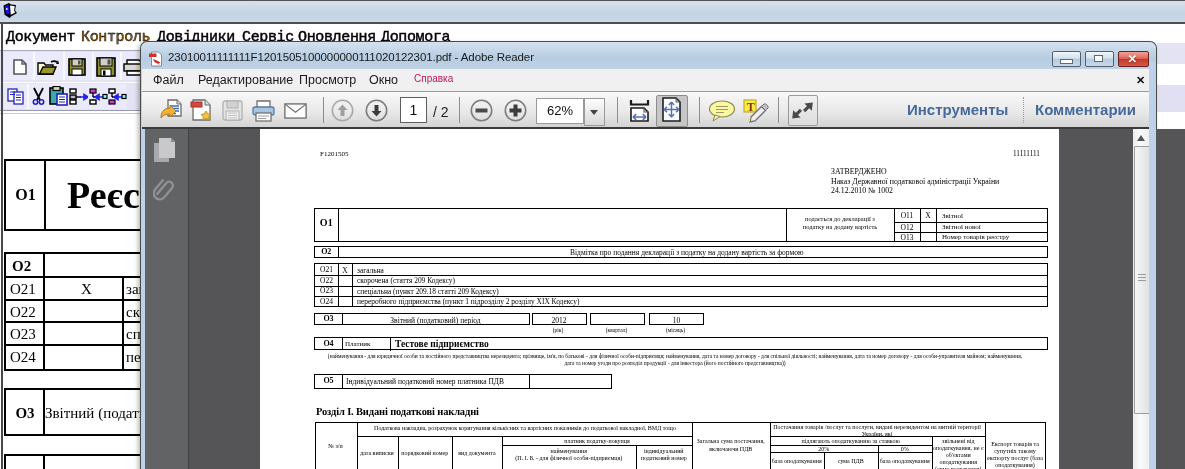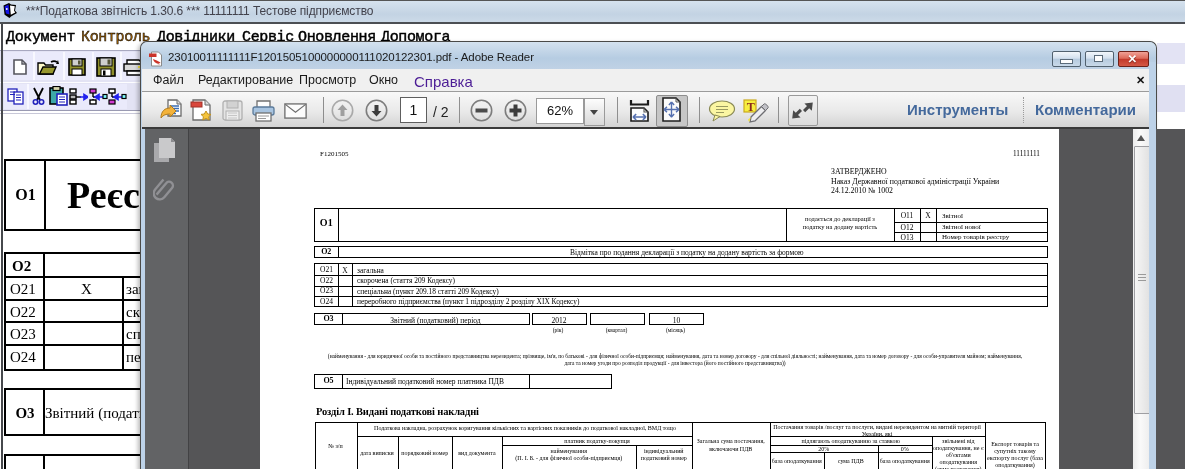--- a/index.html
+++ b/index.html
@@ -16,21 +16,20 @@
 <div class="a" id="bgapp" style="left:0;top:0;width:1185px;height:469px;background:#fff;">
 
   <div class="a" style="left:0;top:0;width:1185px;height:22px;background:linear-gradient(#d6e2ee,#c3d3e3 60%,#cddbe9);border-top:1px solid #555;"></div>
 
   <svg class="a" style="left:2px;top:2px;" width="17" height="17" viewBox="0 0 17 17">
     <polygon points="1.5,3.5 7,1 9,2.5 14,3 13,8.5 15,11 9,14.5 7.5,16 3,13 2.5,12.5" fill="#000"></polygon>
     <polygon points="2.5,4.5 6.5,2.5 7.5,12.5 4,11.5" fill="#1414e6"></polygon>
     <polygon points="8,3.5 12.8,4.2 12,8.5 13.2,10.5 8.8,12.8" fill="#fff"></polygon>
     <circle cx="4.8" cy="7" r="0.9" fill="#fff"></circle>
   </svg>
-  <div class="a" style="left:26px;top:4px;font-size:12px;letter-spacing:-0.1px;color:#42424c;">***Податкова звітність 1.30.6 *** 11111111 Тестове підприємство</div>
 
   <div class="a" style="left:0;top:22px;width:1185px;height:2px;background:#4c4f54;"></div>
 
   <div class="a mono" style="left:6px;top:29px;font-size:15px;color:#000;letter-spacing:-0.35px;-webkit-text-stroke:0.45px #000;">Документ</div>
     <div class="a mono" style="left:81px;top:29px;font-size:15px;color:#a16207;letter-spacing:-0.35px;-webkit-text-stroke:0.45px #000;">Контроль</div>
     <div class="a mono" style="left:157px;top:29px;font-size:15px;color:#000;letter-spacing:-0.35px;-webkit-text-stroke:0.45px #000;">Довідники</div>
     <div class="a mono" style="left:242px;top:29px;font-size:15px;color:#000;letter-spacing:-0.35px;-webkit-text-stroke:0.45px #000;">Сервіс</div>
     <div class="a mono" style="left:298px;top:29px;font-size:15px;color:#000;letter-spacing:-0.35px;-webkit-text-stroke:0.45px #000;">Оновлення</div>
     <div class="a mono" style="left:381px;top:29px;font-size:15px;color:#000;letter-spacing:-0.35px;-webkit-text-stroke:0.45px #000;">Допомога</div>
 
@@ -218,21 +217,21 @@
     <div class="a" style="left:977px;top:9px;width:29px;height:14px;border:1px solid #6e2119;border-radius:2px;background:linear-gradient(#f0a196,#dd6a5a 45%,#c23a2c 52%,#d55845);">
       <div class="a" style="left:8.5px;top:0px;font-size:11.5px;font-weight:bold;color:#fff;text-shadow:0 1px 1px #7a2015;">✕</div>
     </div>
   </div>
 
   <div class="a" style="left:1px;top:27px;width:1013px;height:22px;background:#f0f0f0;">
     <div class="a" style="left:11px;top:4px;font-size:12.5px;color:#1a1a1a;">Файл</div>
     <div class="a" style="left:56px;top:4px;font-size:12.5px;color:#1a1a1a;">Редактирование</div>
     <div class="a" style="left:157px;top:4px;font-size:12.5px;color:#1a1a1a;">Просмотр</div>
     <div class="a" style="left:227px;top:4px;font-size:12.5px;color:#1a1a1a;">Окно</div>
-    <div class="a" style="left:272px;top:4px;font-size:15px;color:#4c1d95;">Справка</div>
+    <div class="a" style="left:272px;top:4px;font-size:10px;color:#be185d;">Справка</div>
     <div class="a" style="left:994px;top:5px;font-size:11px;font-weight:bold;color:#111;">✕</div>
   </div>
 
   <div class="a" id="tbar" style="left:1px;top:49px;width:1013px;height:36px;background:linear-gradient(#f8f8f8,#e9e9e9 55%,#d2d2d2);border-top:1px solid #9b9b9b;">
 
     <svg class="a" style="left:17px;top:6px;" width="25" height="25" viewBox="0 0 25 25">
       <path d="M9 2 h9 l4 4 v12 h-13 z" fill="#fff" stroke="#6b6b6b" stroke-width="1.3"></path>
       <path d="M18 2 v4 h4" fill="#dcdcdc" stroke="#6b6b6b" stroke-width="1"></path>
       <path d="M11 8 h9 M11 10.5 h9 M11 13 h9 M11 15.5 h6" stroke="#3d6fb5" stroke-width="1.4"></path>
       <path d="M2 20 c0 -7 4 -10 9 -10 l0 -3 6 6 -6 6 0 -3 c-4 0 -7 1 -9 4z" fill="#f3b23a" stroke="#b07c1e" stroke-width="1"></path>
@@ -407,20 +406,27 @@
         <div class="a ser" style="left:0;top:2px;width:53px;text-align:center;font-size:7.5px;">2012</div>
       </div>
       <div class="a" style="left:330px;top:183.5px;width:53px;height:10.5px;border:1px solid #000;"></div>
       <div class="a" style="left:389px;top:183.5px;width:53px;height:10.5px;border:1px solid #000;">
         <div class="a ser" style="left:0;top:2px;width:53px;text-align:center;font-size:7.5px;">10</div>
       </div>
       <div class="a ser" style="left:271.5px;top:198px;width:53px;text-align:center;font-size:5.5px;">(рік)</div>
       <div class="a ser" style="left:330px;top:198px;width:53px;text-align:center;font-size:5.5px;">(квартал)</div>
       <div class="a ser" style="left:389px;top:198px;width:53px;text-align:center;font-size:5.5px;">(місяць)</div>
 
+      <div class="a" style="left:54px;top:208px;width:731.5px;height:10.5px;border:1px solid #000;">
+        <div class="a ln" style="left:27px;top:0;width:1px;height:10.5px;"></div>
+        <div class="a ln" style="left:75px;top:0;width:1px;height:12.5px;"></div>
+        <div class="a ser" style="left:0;top:0.5px;width:27px;text-align:center;font-size:8px;font-weight:bold;">О4</div>
+        <div class="a ser" style="left:30px;top:1.5px;font-size:7px;">Платник</div>
+        <div class="a ser" style="left:80px;top:0.5px;font-size:9.5px;font-weight:bold;">Тестове підприємство</div>
+      </div>
       <div class="a ser" style="left:44px;top:224px;width:742px;text-align:center;font-size:5.5px;line-height:7px;">(найменування - для юридичної особи та постійного представництва нерезидента; прізвище, ім'я, по батькові - для фізичної особи-підприємця; найменування, дата та номер договору - для спільної діяльності; найменування, дата та номер договору - для особи-управителя майном; найменування,<br>дата та номер угоди про розподіл продукції - для інвестора (його постійного представництва))</div>
 
       <div class="a" style="left:54px;top:244.5px;width:295.5px;height:13.5px;border:1px solid #000;">
         <div class="a ln" style="left:27px;top:0;width:1px;height:13.5px;"></div>
         <div class="a ln" style="left:214px;top:0;width:1px;height:13.5px;"></div>
         <div class="a ser" style="left:0;top:1px;width:27px;text-align:center;font-size:8px;font-weight:bold;">О5</div>
         <div class="a ser" style="left:31px;top:2.5px;font-size:7.5px;">Індивідуальний податковий номер платника ПДВ</div>
       </div>
 
 

